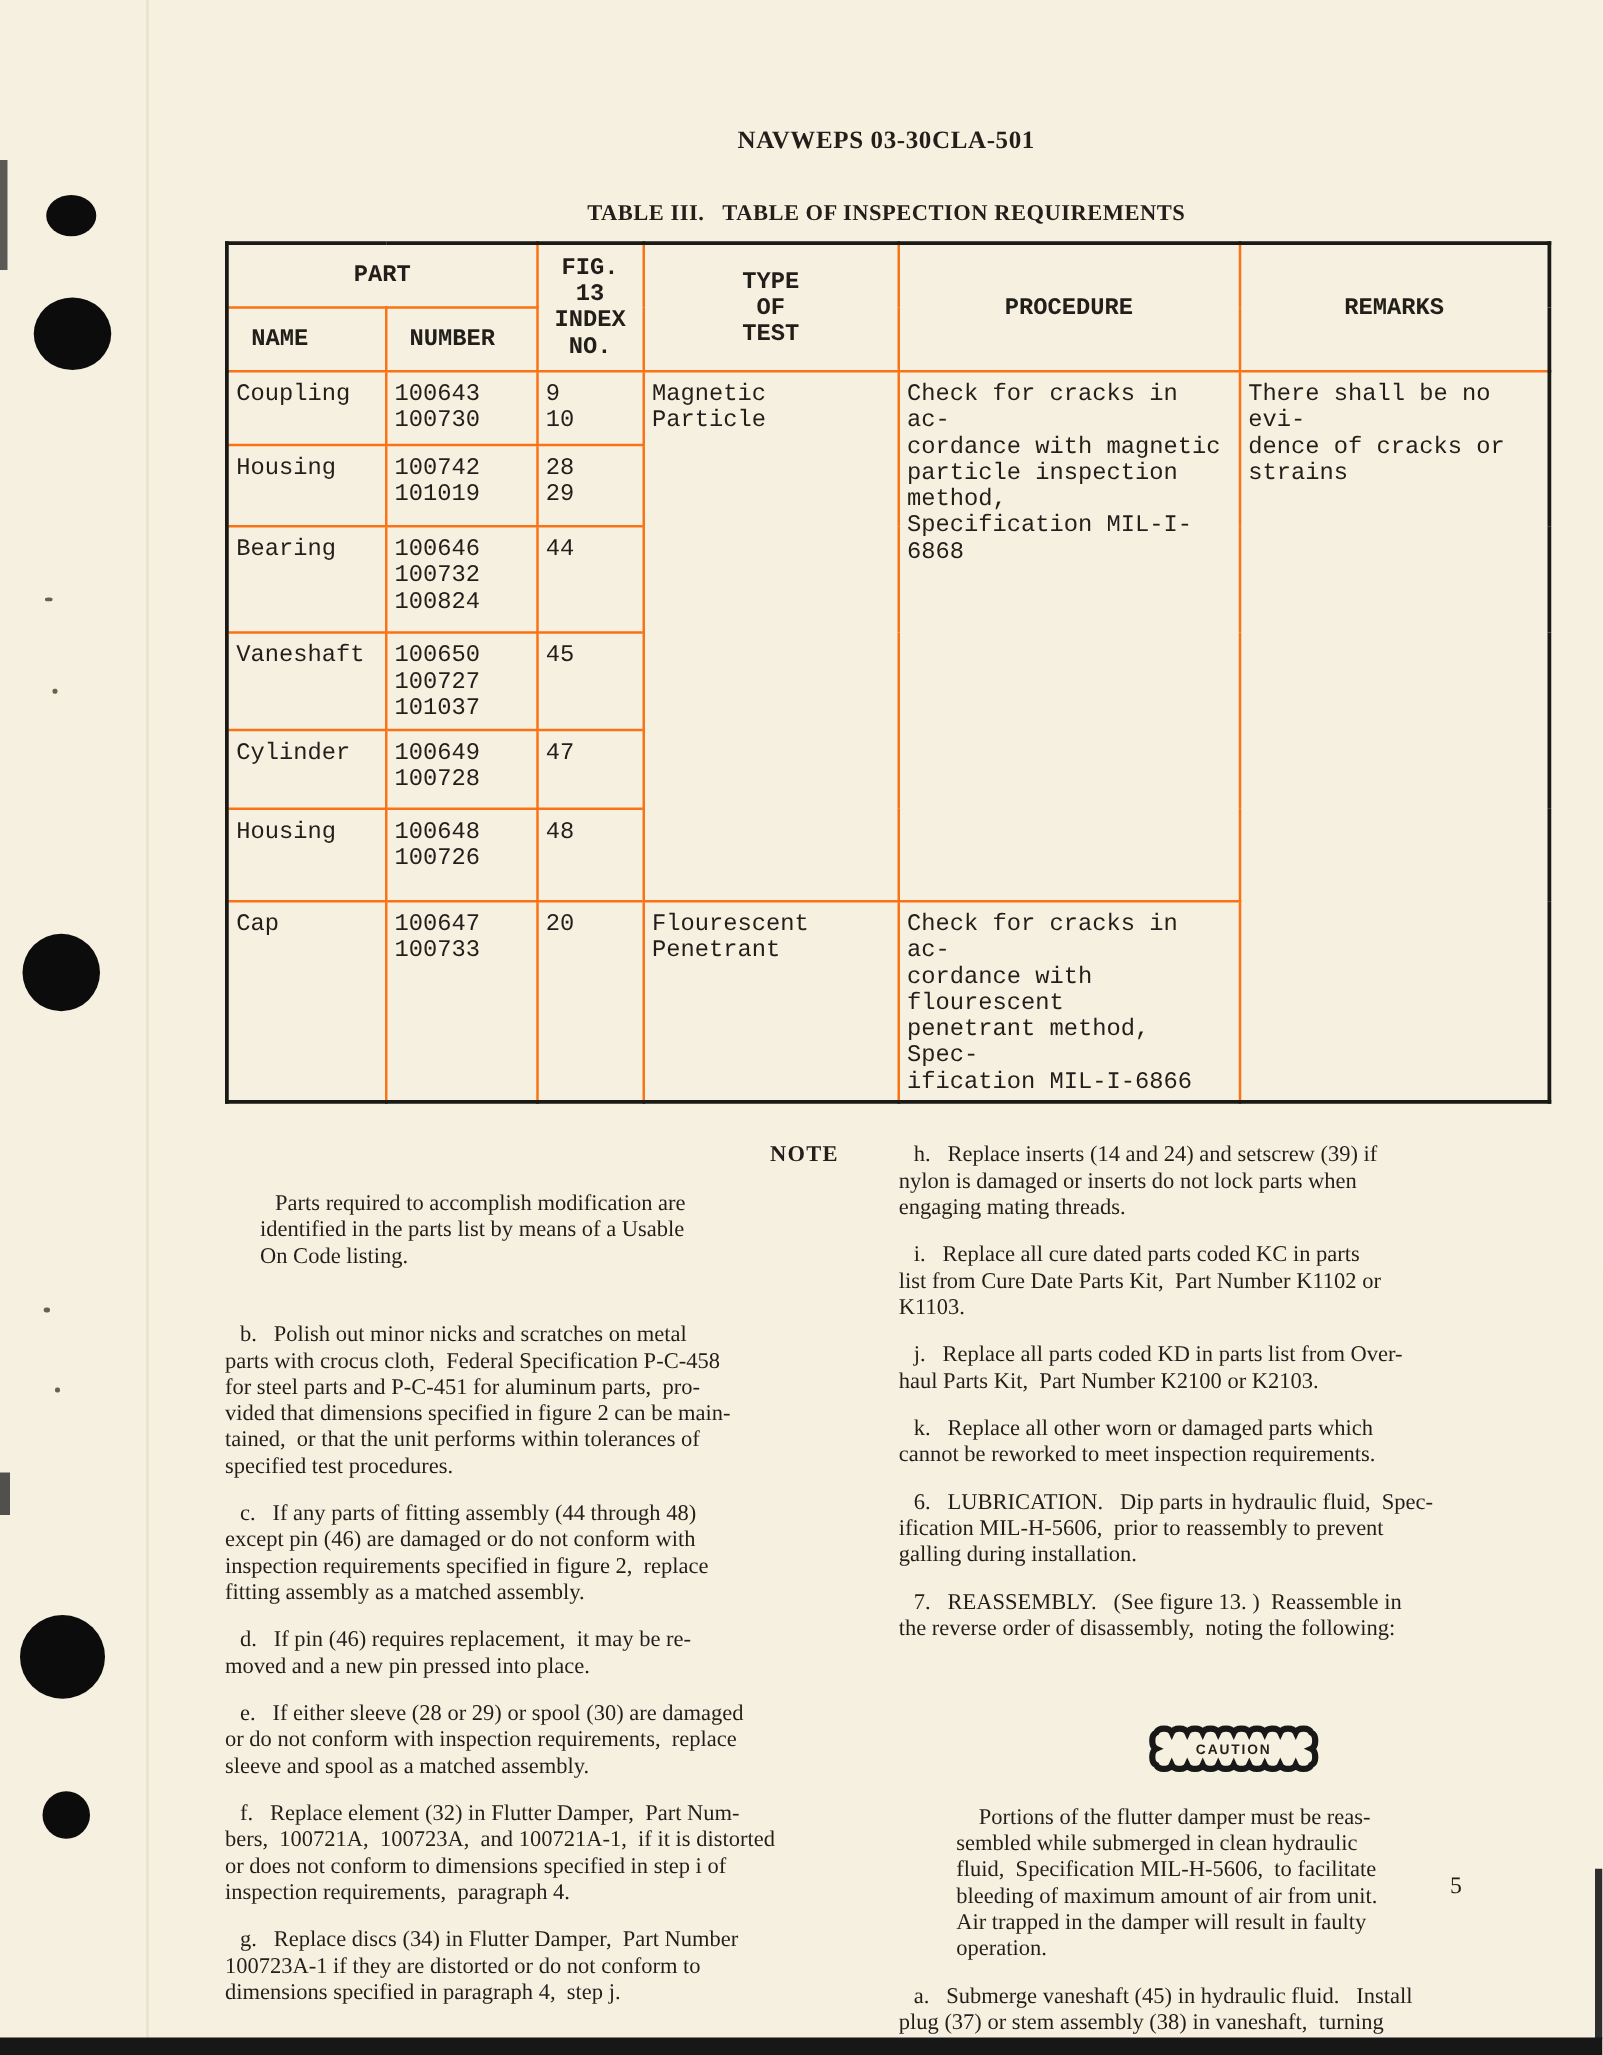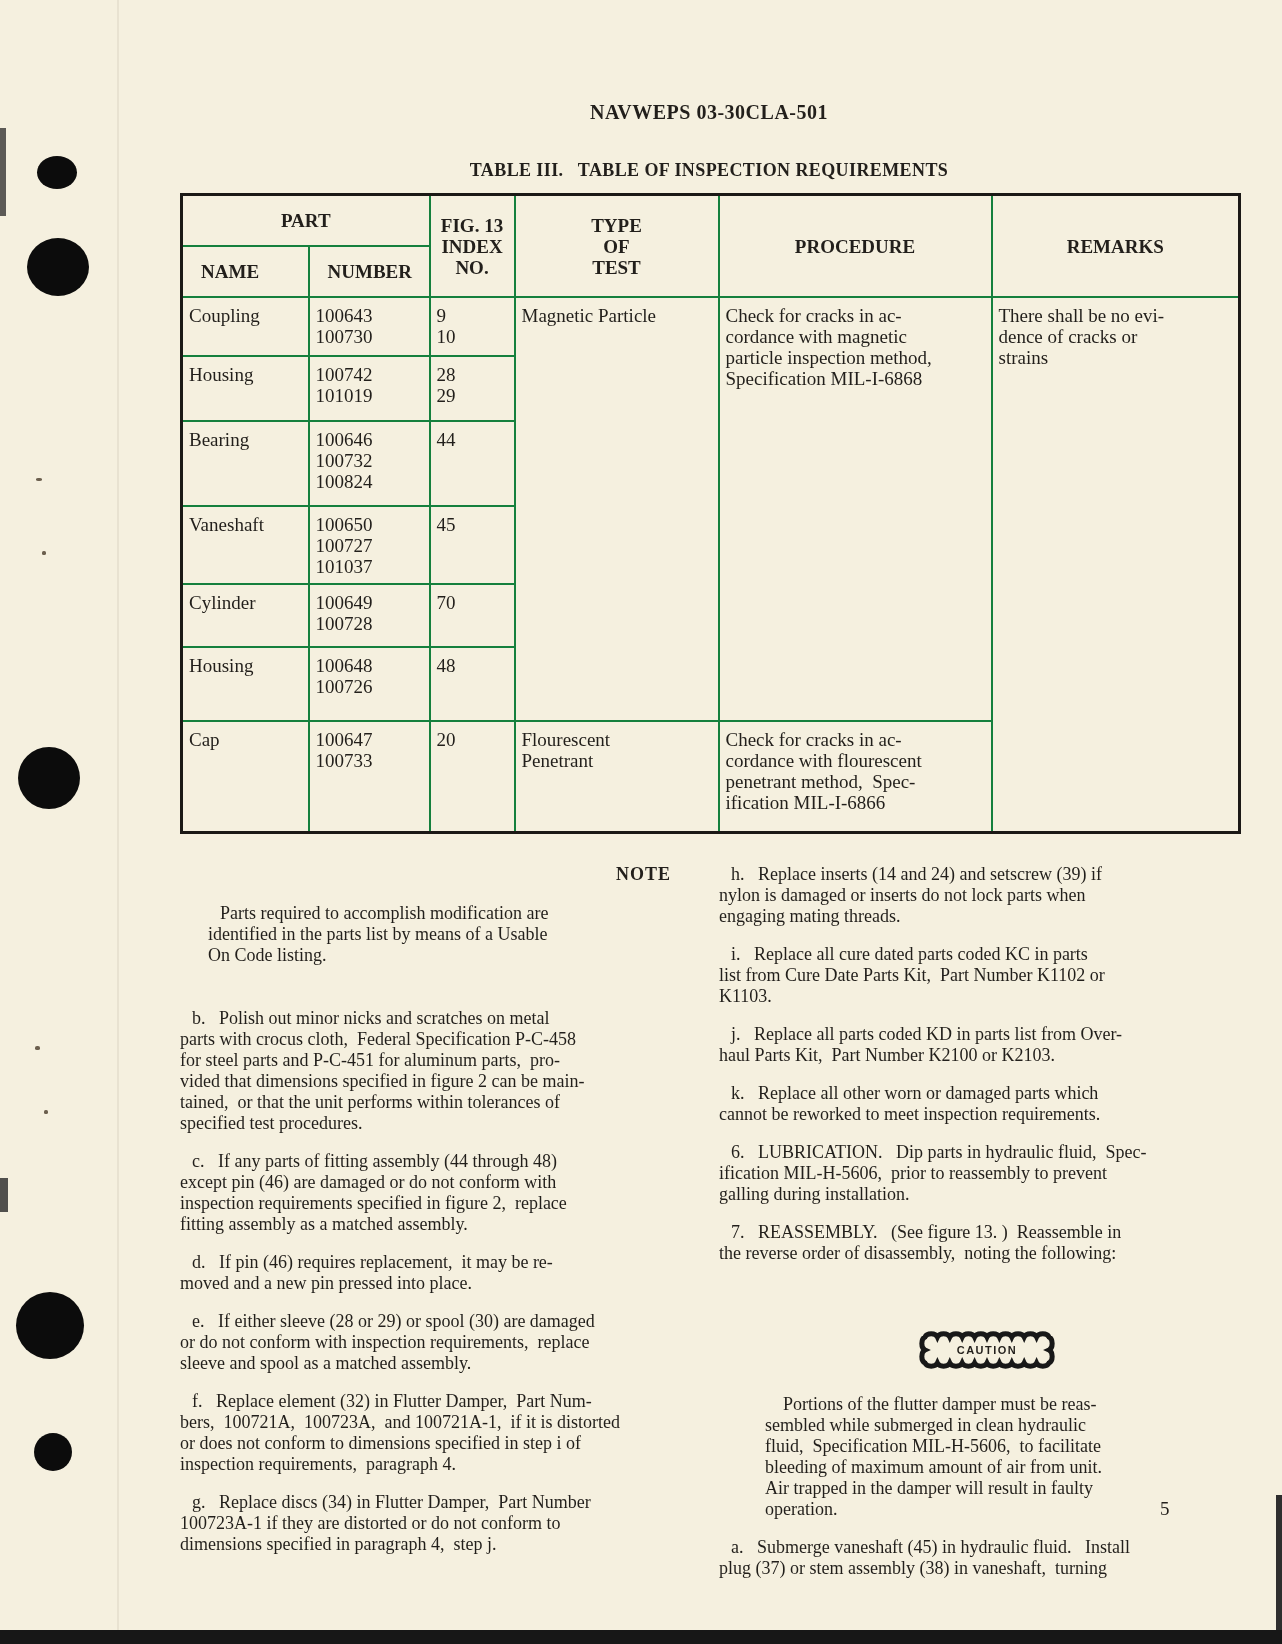--- a/index.html
+++ b/index.html
@@ -16,22 +16,22 @@
   .content { position:absolute; left:180px; top:52px; width:1058px;margin-top:43px; }
   .pre { white-space:pre-wrap; }
 
   .doc-header { text-align:center; font-size:20px; font-weight:700;
     letter-spacing:0.5px; padding-top:6px; }
   .table-title { text-align:center; font-size:18px; font-weight:700;
     letter-spacing:0.4px; margin-top:36px; margin-bottom:12px; white-space:pre-wrap; }
 
   table.insp { border-collapse:collapse; table-layout:fixed; width:1058px;
     font-size:19px; line-height:21px; }
-  table.insp th, table.insp td { border:2px solid #15803d; vertical-align:top;
-    padding:7px 6px 4px 6px; font-weight:400; text-align:left; }
+  table.insp th, table.insp td { border:2px solid #f97316; vertical-align:top;
+    padding:7px 6px 4px 6px; font-weight:400; text-align:left;font-family:Liberation Mono, monospace; }
   table.insp { border:3px solid #1b1916; }
   table.insp th { font-weight:700; text-align:center; vertical-align:middle; padding:4px 4px; }
   th.h-part { height:41px; }
   tr.subhead th { height:41px; text-align:left; padding-left:18px; }
   td.c-name { padding-left:17px; }
   td.c-num  { padding-left:11px; }
   td.c-idx  { text-align:center; }
   td.c-type { padding-left:20px; }
   td.c-proc { padding-left:14px; }
   td.c-rem  { padding-left:14px; }
@@ -149,21 +149,21 @@
           <td class="c-name">Vaneshaft</td>
           <td class="c-num pre">100650
 100727
 101037</td>
           <td class="c-idx pre">45</td>
         </tr>
         <tr class="r5">
           <td class="c-name">Cylinder</td>
           <td class="c-num pre">100649
 100728</td>
-          <td class="c-idx pre">70</td>
+          <td class="c-idx pre">47</td>
         </tr>
         <tr class="r6">
           <td class="c-name">Housing</td>
           <td class="c-num pre">100648
 100726</td>
           <td class="c-idx pre">48</td>
         </tr>
         <tr class="r7">
           <td class="c-name">Cap</td>
           <td class="c-num pre">100647

